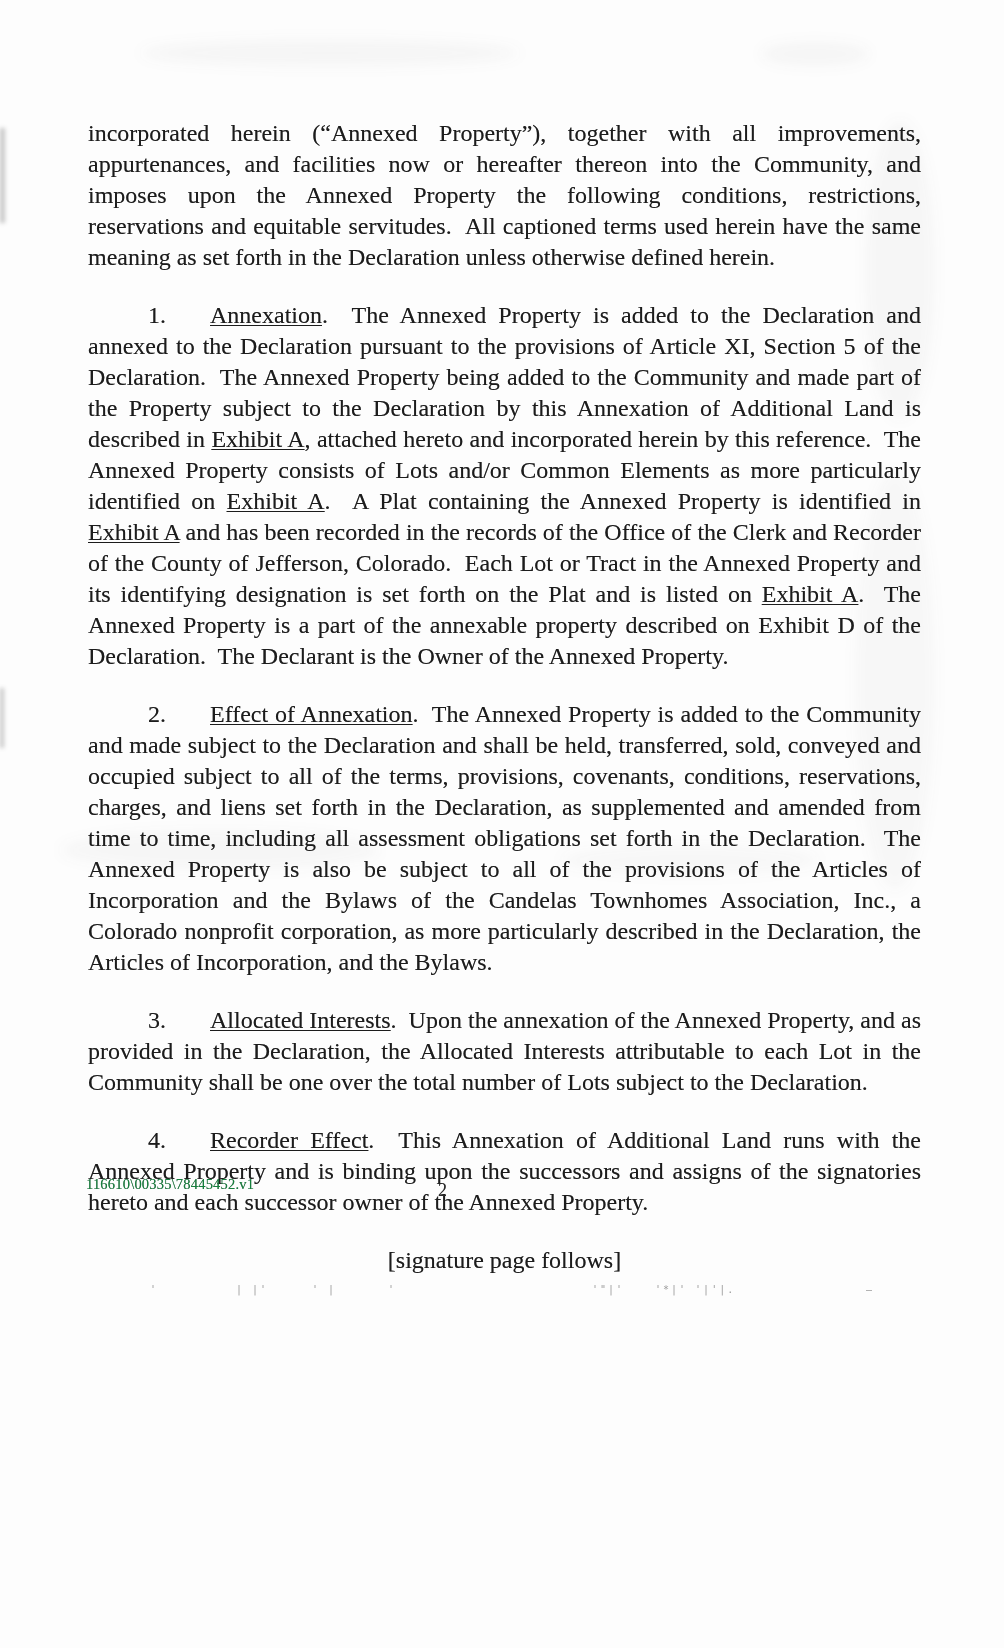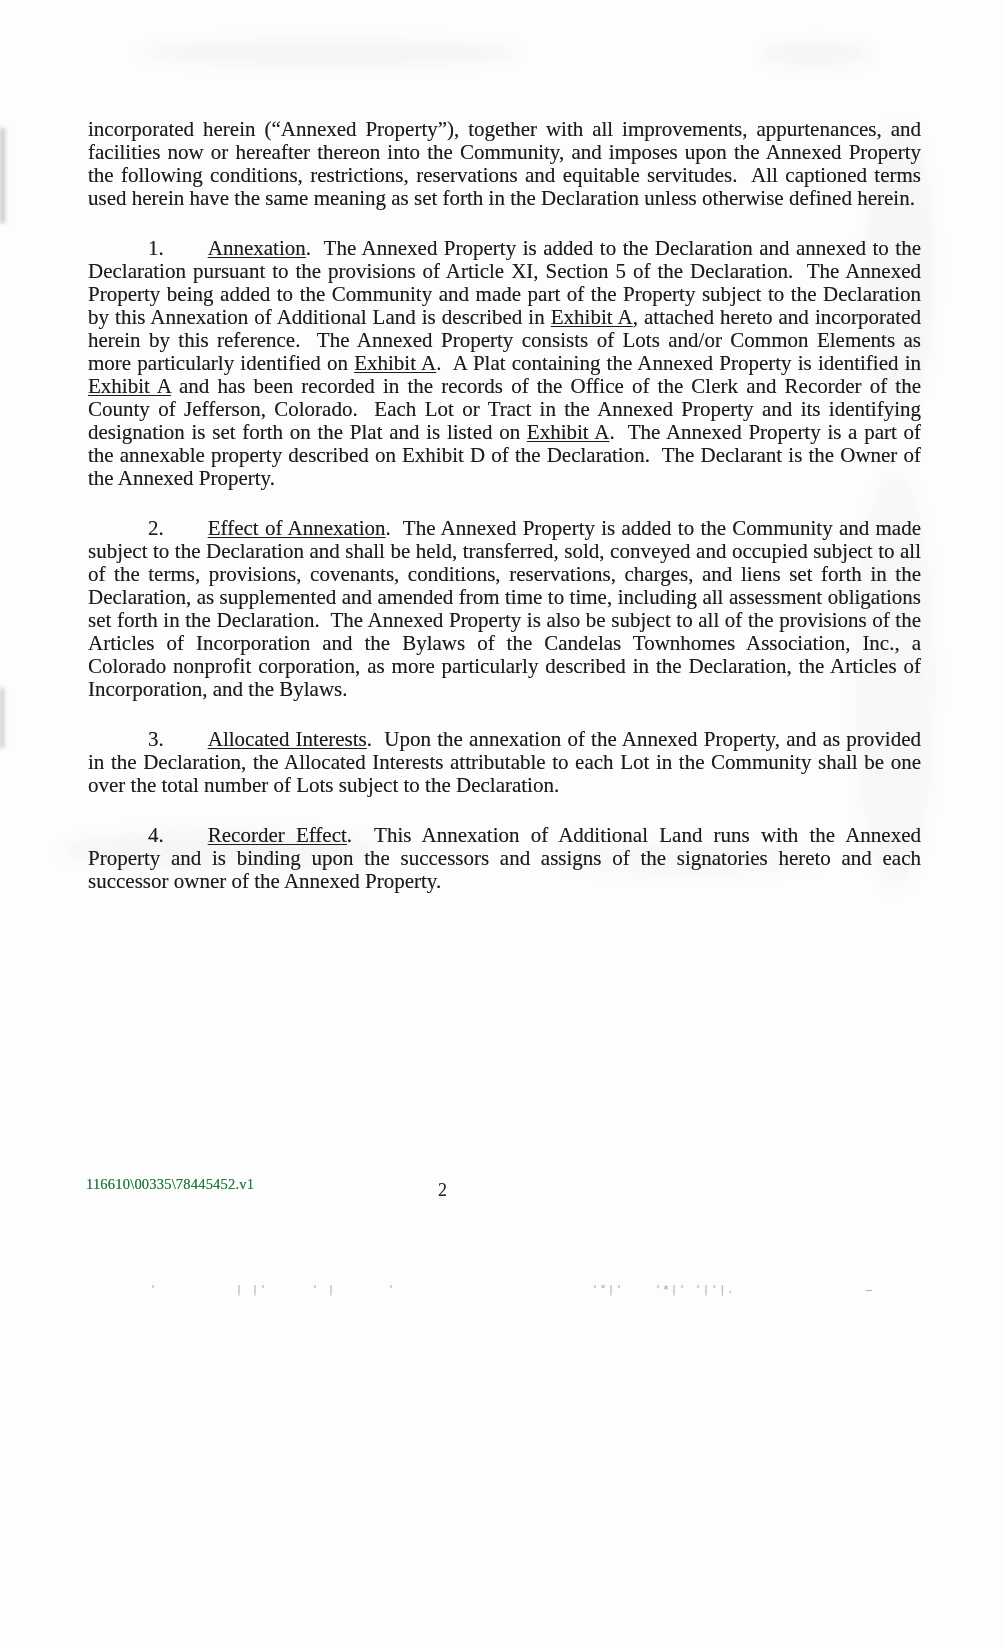--- a/index.html
+++ b/index.html
@@ -10,22 +10,22 @@
     background: #fdfdfd;
     overflow: hidden;
     font-family: "Liberation Serif", serif;
     color: #1c1c1c;
   }
   .doc-body {
     position: absolute;
     left: 88px;
     top: 118px;
     width: 833px;
-    font-size: 21px;
-    line-height: 23px;
+    font-size: 24px;
+    line-height: 31px;
     text-align: justify;
     text-shadow: 0 0 0.5px rgba(10,10,10,0.45);
   }
   .para {
     margin: 0 0 27px 0;
     white-space: pre-wrap;
   }
   .para.numbered { text-indent: 60px; }
   .pnum { }
   .ptab { display: inline-block; width: 44px; }
@@ -94,20 +94,21 @@
   <div class="smudge sm6"></div>
   <div class="edge e1"></div>
   <div class="edge e2"></div>
 
   <div class="doc-body">
       <p class="para"><span>incorporated herein (“Annexed Property”), together with all improvements, appurtenances, and facilities now or hereafter thereon into the Community, and imposes upon the Annexed Property the following conditions, restrictions, reservations and equitable servitudes.  All captioned terms used herein have the same meaning as set forth in the Declaration unless otherwise defined herein.</span></p>
       <p class="para numbered"><span class="pnum">1.</span><span class="ptab"></span><span class="u">Annexation</span><span>.  The Annexed Property is added to the Declaration and annexed to the Declaration pursuant to the provisions of Article XI, Section 5 of the Declaration.  The Annexed Property being added to the Community and made part of the Property subject to the Declaration by this Annexation of Additional Land is described in </span><span class="u">Exhibit A</span><span>, attached hereto and incorporated herein by this reference.  The Annexed Property consists of Lots and/or Common Elements as more particularly identified on </span><span class="u">Exhibit A</span><span>.  A Plat containing the Annexed Property is identified in </span><span class="u">Exhibit A</span><span> and has been recorded in the records of the Office of the Clerk and Recorder of the County of Jefferson, Colorado.  Each Lot or Tract in the Annexed Property and its identifying designation is set forth on the Plat and is listed on </span><span class="u">Exhibit A</span><span>.  The Annexed Property is a part of the annexable property described on Exhibit D of the Declaration.  The Declarant is the Owner of the Annexed Property.</span></p>
       <p class="para numbered"><span class="pnum">2.</span><span class="ptab"></span><span class="u">Effect of Annexation</span><span>.  The Annexed Property is added to the Community and made subject to the Declaration and shall be held, transferred, sold, conveyed and occupied subject to all of the terms, provisions, covenants, conditions, reservations, charges, and liens set forth in the Declaration, as supplemented and amended from time to time, including all assessment obligations set forth in the Declaration.  The Annexed Property is also be subject to all of the provisions of the Articles of Incorporation and the Bylaws of the Candelas Townhomes Association, Inc., a Colorado nonprofit corporation, as more particularly described in the Declaration, the Articles of Incorporation, and the Bylaws.</span></p>
       <p class="para numbered"><span class="pnum">3.</span><span class="ptab"></span><span class="u">Allocated Interests</span><span>.  Upon the annexation of the Annexed Property, and as provided in the Declaration, the Allocated Interests attributable to each Lot in the Community shall be one over the total number of Lots subject to the Declaration.</span></p>
       <p class="para numbered"><span class="pnum">4.</span><span class="ptab"></span><span class="u">Recorder Effect</span><span>.  This Annexation of Additional Land runs with the Annexed Property and is binding upon the successors and assigns of the signatories hereto and each successor owner of the Annexed Property.</span></p>
+      <p class="para sig">[signature page follows]</p>
     </div>
 
   <div class="page-number">2</div>
 
   <div class="footer-id">116610\00335\78445452.v1</div>
 
   <div class="artifacts">
       <span class="mark" style="left: 150px;">'</span>
       <span class="mark" style="left: 236px;">| |'</span>
       <span class="mark" style="left: 312px;">' |</span>

